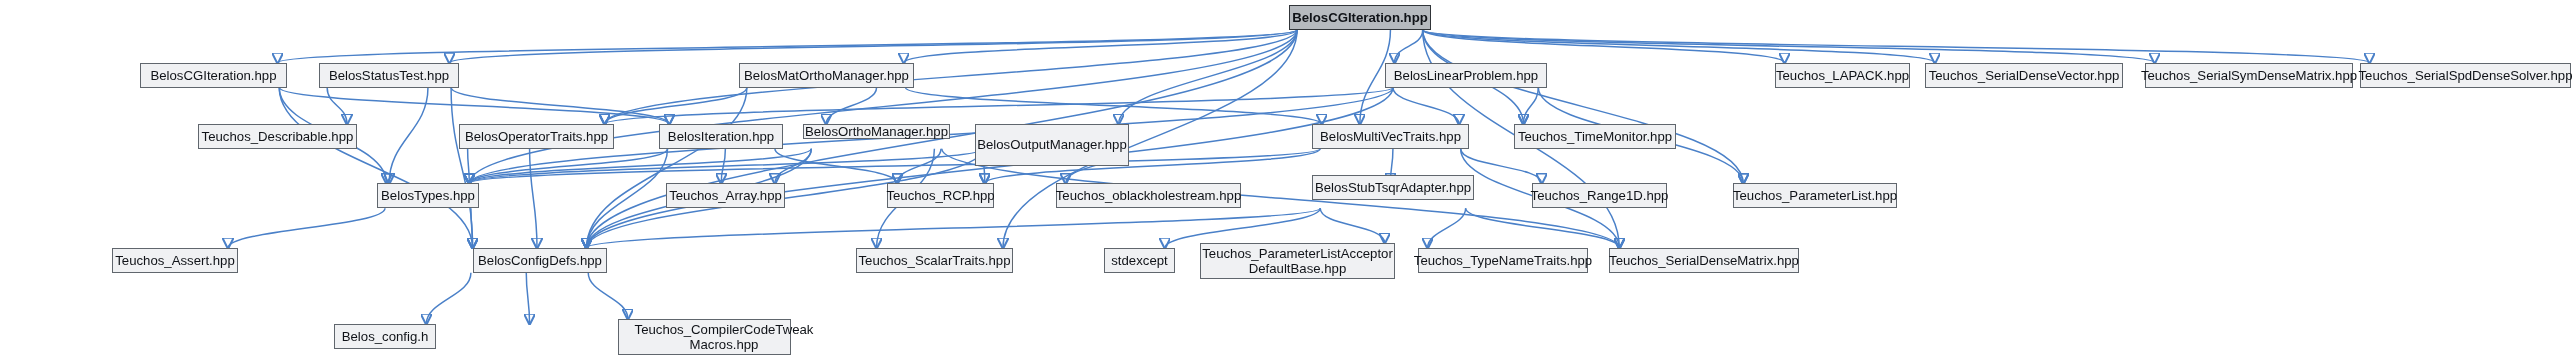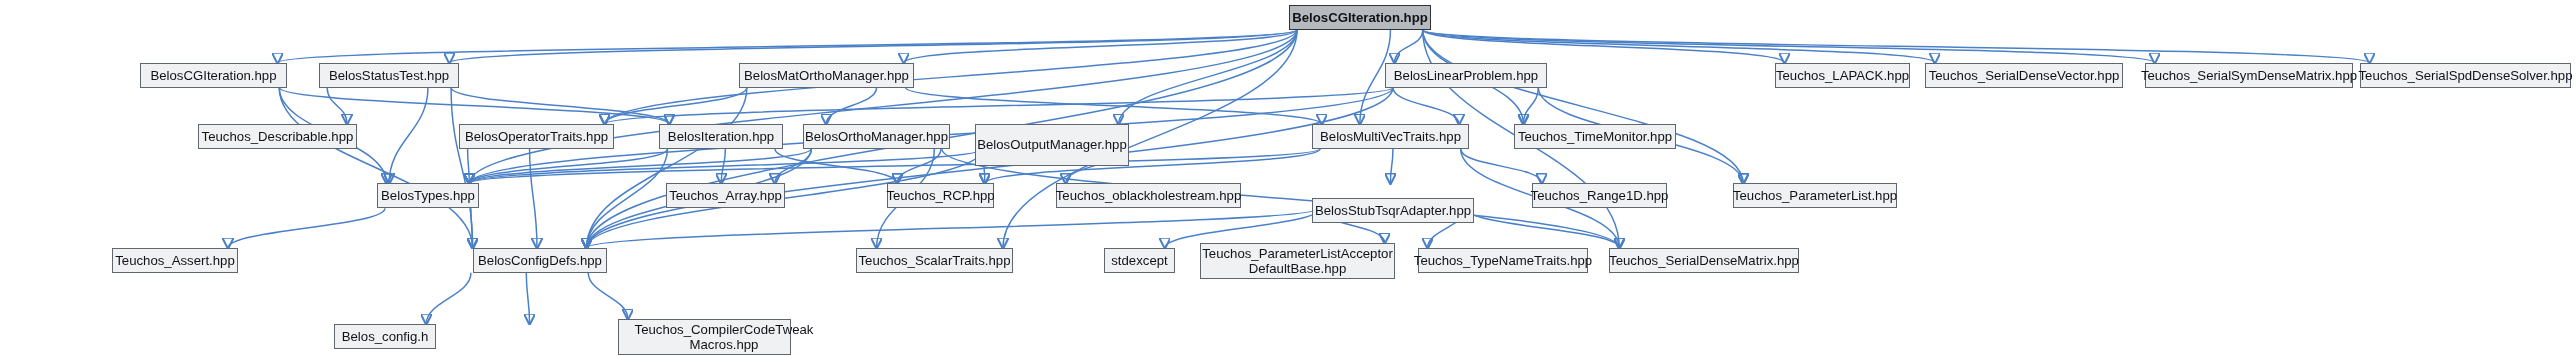--- a/index.html
+++ b/index.html
@@ -119,29 +119,29 @@
     <div class="node" style="left: 319px; top: 63px; width: 140px; height: 25px;">BelosStatusTest.hpp</div>
     <div class="node" style="left: 739px; top: 63px; width: 175px; height: 25px;">BelosMatOrthoManager.hpp</div>
     <div class="node" style="left: 1385px; top: 63px; width: 162px; height: 25px;">BelosLinearProblem.hpp</div>
     <div class="node" style="left: 1775px; top: 63px; width: 135px; height: 25px;">Teuchos_LAPACK.hpp</div>
     <div class="node" style="left: 1925px; top: 63px; width: 198px; height: 25px;">Teuchos_SerialDenseVector.hpp</div>
     <div class="node" style="left: 2145px; top: 63px; width: 208px; height: 25px;">Teuchos_SerialSymDenseMatrix.hpp</div>
     <div class="node" style="left: 2360px; top: 63px; width: 211px; height: 25px;">Teuchos_SerialSpdDenseSolver.hpp</div>
     <div class="node" style="left: 198px; top: 124px; width: 159px; height: 25px;">Teuchos_Describable.hpp</div>
     <div class="node" style="left: 459px; top: 124px; width: 155px; height: 25px;">BelosOperatorTraits.hpp</div>
     <div class="node" style="left: 659px; top: 124px; width: 124px; height: 25px;">BelosIteration.hpp</div>
-    <div class="node" style="left: 803px; top: 124px; width: 147px; height: 25px;">BelosOrthoManager.hpp</div>
+    <div class="node" style="left: 803px; top: 124px; width: 147px; height: 15px;">BelosOrthoManager.hpp</div>
     <div class="node" style="left: 975px; top: 124px; width: 154px; height: 42px;">BelosOutputManager.hpp</div>
     <div class="node" style="left: 1312px; top: 124px; width: 157px; height: 25px;">BelosMultiVecTraits.hpp</div>
     <div class="node" style="left: 1514px; top: 124px; width: 162px; height: 25px;">Teuchos_TimeMonitor.hpp</div>
     <div class="node" style="left: 377px; top: 183px; width: 102px; height: 25px;">BelosTypes.hpp</div>
     <div class="node" style="left: 666px; top: 183px; width: 119px; height: 25px;">Teuchos_Array.hpp</div>
     <div class="node" style="left: 887px; top: 183px; width: 107px; height: 25px;">Teuchos_RCP.hpp</div>
     <div class="node" style="left: 1056px; top: 183px; width: 185px; height: 25px;">Teuchos_oblackholestream.hpp</div>
-    <div class="node" style="left: 1312px; top: 198px; width: 162px; height: 25px;">BelosStubTsqrAdapter.hpp</div>
+    <div class="node" style="left: 1312px; top: 175px; width: 162px; height: 25px;">BelosStubTsqrAdapter.hpp</div>
     <div class="node" style="left: 1532px; top: 183px; width: 135px; height: 25px;">Teuchos_Range1D.hpp</div>
     <div class="node" style="left: 1733px; top: 183px; width: 164px; height: 25px;">Teuchos_ParameterList.hpp</div>
     <div class="node" style="left: 112px; top: 248px; width: 126px; height: 25px;">Teuchos_Assert.hpp</div>
     <div class="node" style="left: 463px; top: 248px; width: 134px; height: 25px; margin-left: 10px;">BelosConfigDefs.hpp</div>
     <div class="node" style="left: 856px; top: 248px; width: 157px; height: 25px;">Teuchos_ScalarTraits.hpp</div>
     <div class="node" style="left: 1104px; top: 248px; width: 71px; height: 25px;">stdexcept</div>
     <div class="node" style="left: 1200px; top: 243px; width: 195px; height: 36px;">Teuchos_ParameterListAcceptor
 DefaultBase.hpp</div>
     <div class="node" style="left: 1418px; top: 248px; width: 170px; height: 25px;">Teuchos_TypeNameTraits.hpp</div>
     <div class="node" style="left: 1609px; top: 248px; width: 190px; height: 25px;">Teuchos_SerialDenseMatrix.hpp</div>

